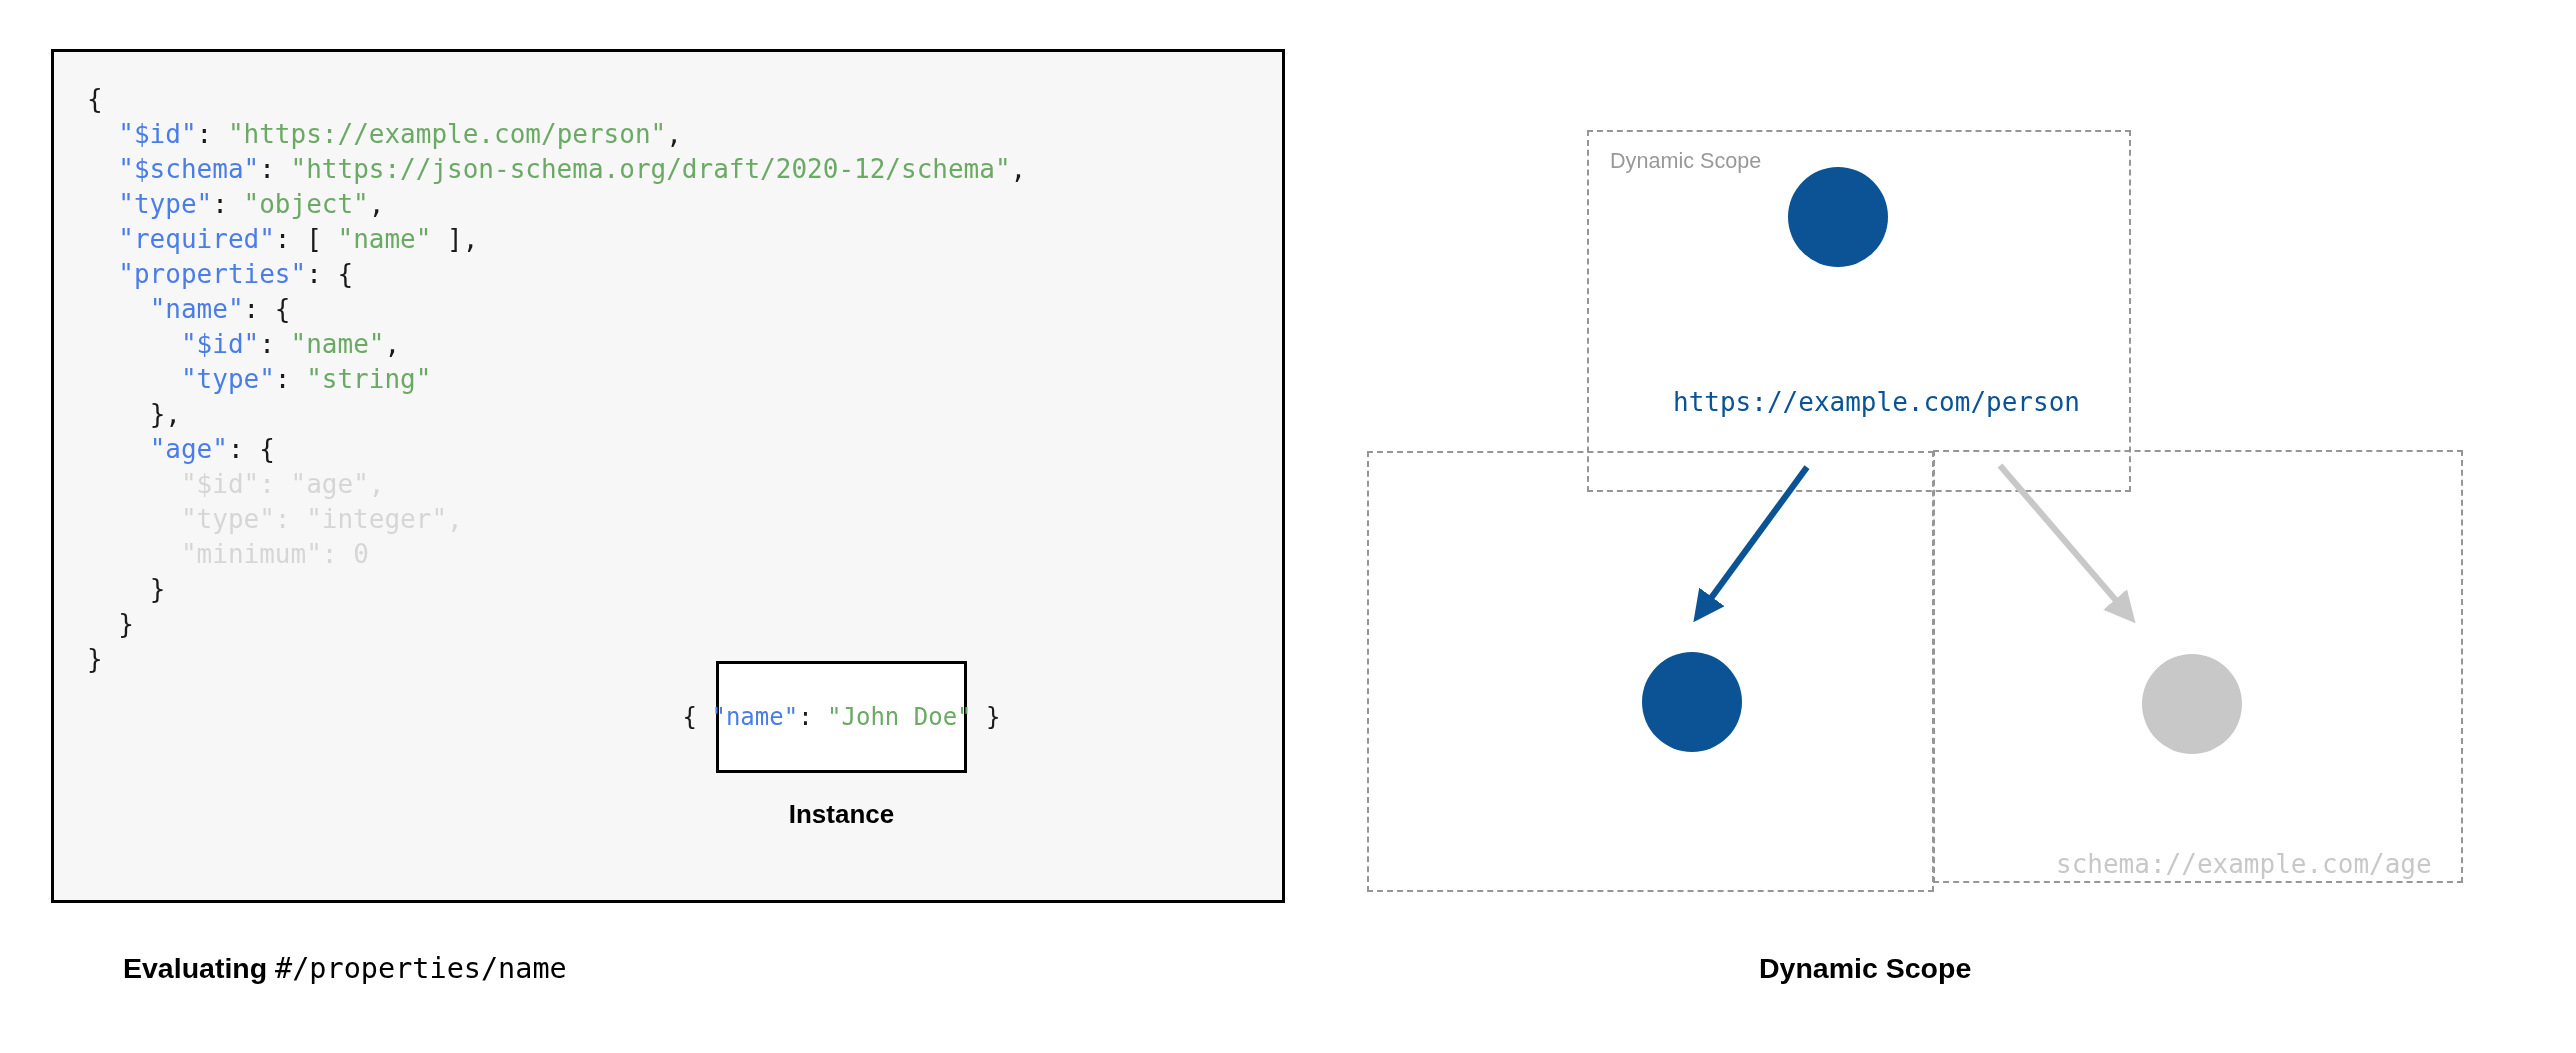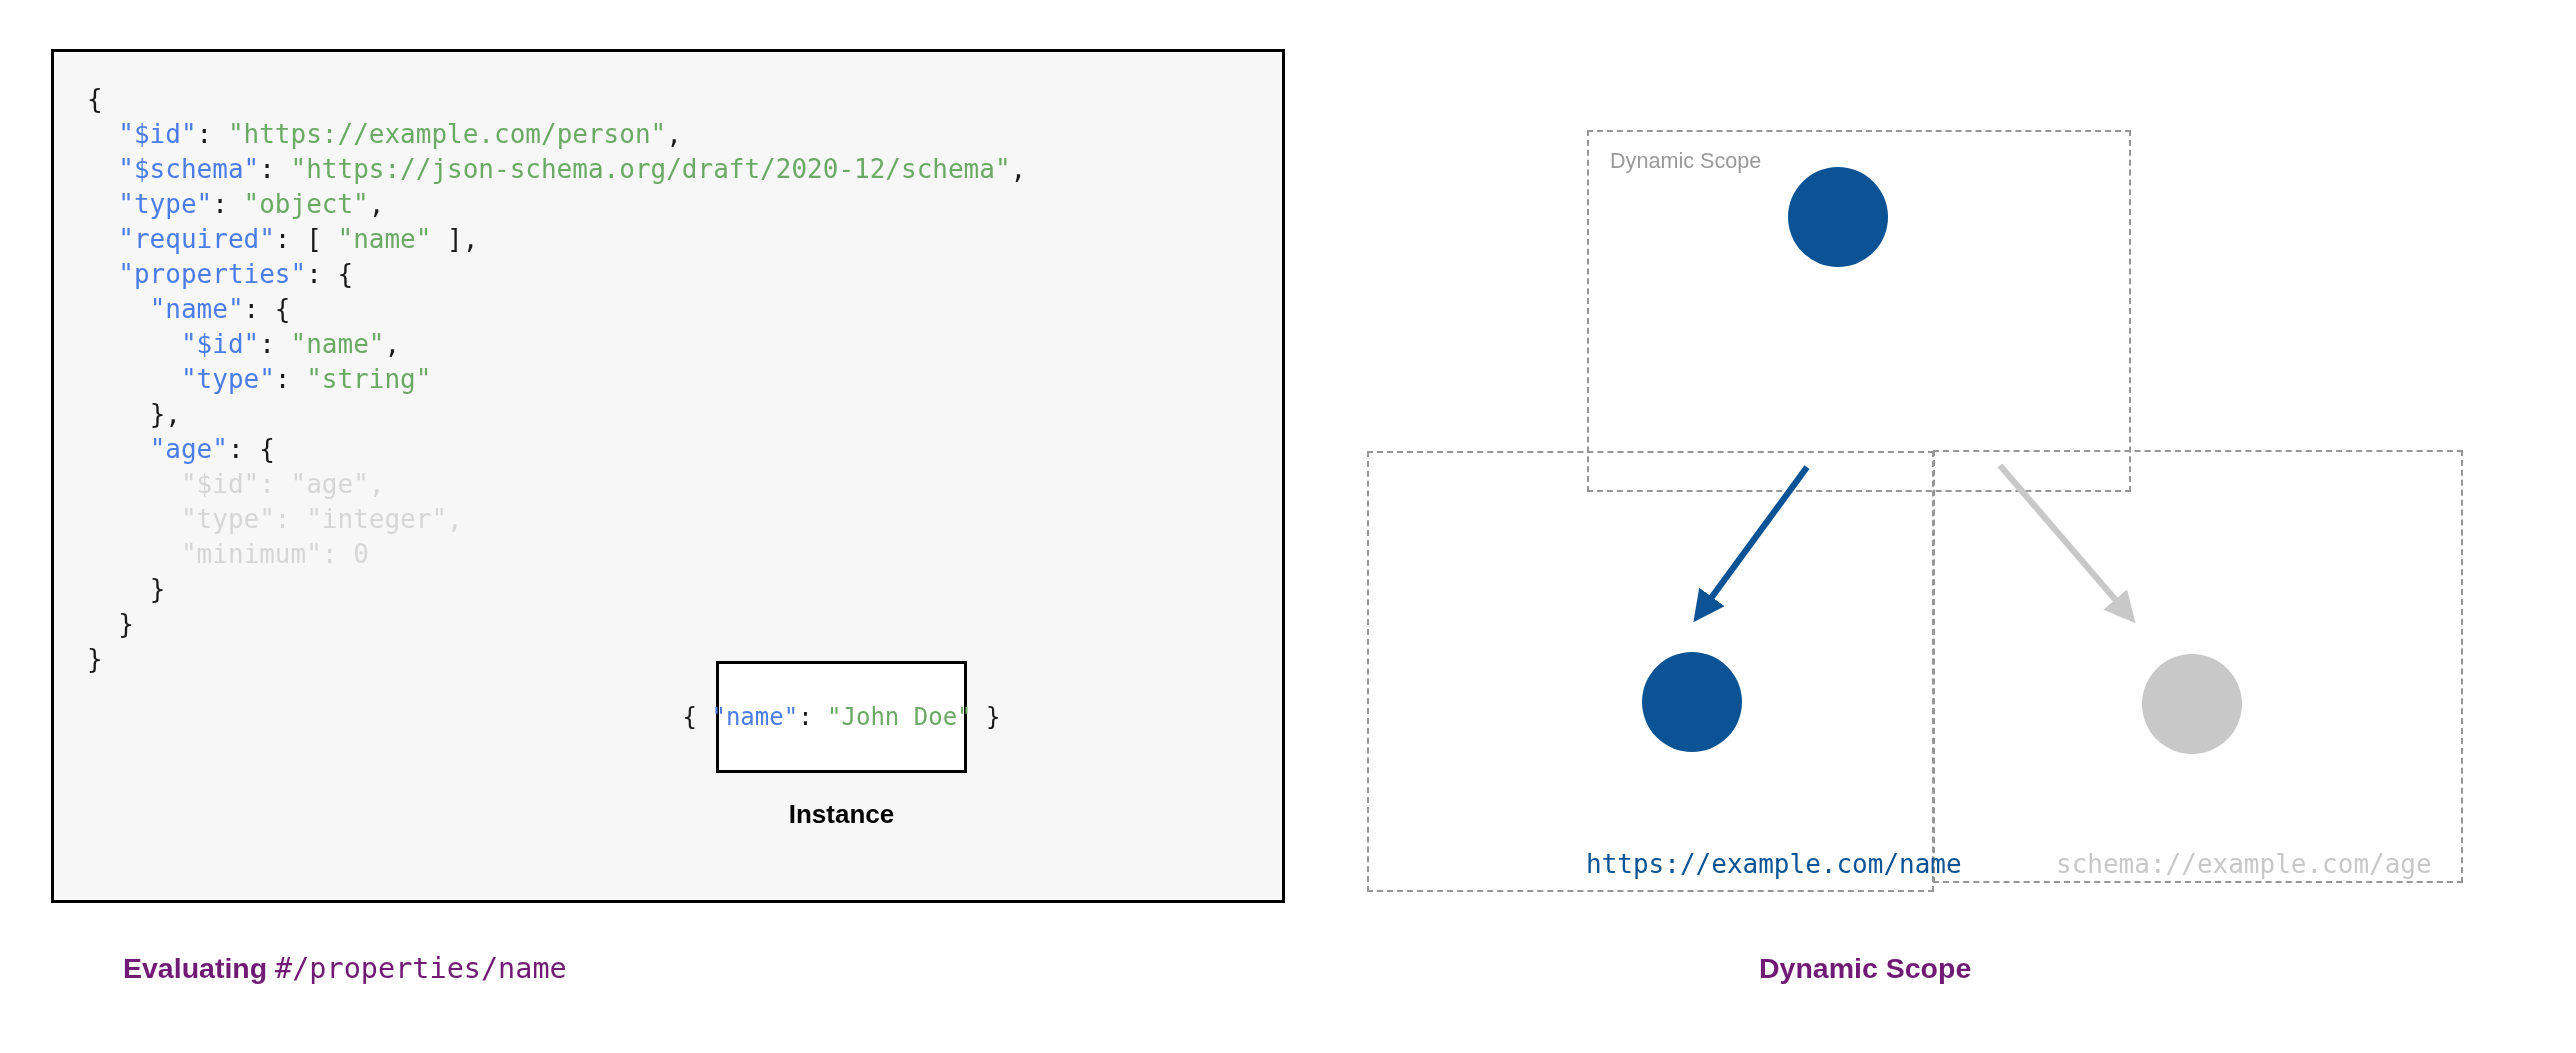--- a/index.html
+++ b/index.html
@@ -74,21 +74,21 @@
     font-size: 26px;
     font-weight: bold;
     color: #000000;
     font-family: "Liberation Sans", sans-serif;
   }
 
   
   .figure-caption {
     position: absolute;
     font-size: 28.5px;
-    color: #701a75;
+    color: #000000;
     white-space: nowrap;
   }
   #caption-left  { left: 123px; top: 952px; }
   #caption-right { left: 1759px; top: 952px; }
   .cap-bold { font-weight: bold; font-family: "Liberation Sans", sans-serif; }
   .cap-mono { font-family: "DejaVu Sans Mono", monospace; font-weight: normal; }
 
   
   #right-diagram {
     position: absolute;
@@ -176,22 +176,22 @@
       </marker>
       <marker id="arrowhead-grey" markerWidth="5" markerHeight="5" refX="2.6" refY="2.5" orient="auto">
         <path d="M0,0 L5,2.5 L0,5 z" fill="#c8c8c8"></path>
       </marker>
     </defs>
     <line x1="843" y1="761" x2="659" y2="1012" stroke="#0b5394" stroke-width="11" marker-end="url(#arrowhead-blue)"></line>
     <line x1="1182" y1="758" x2="1403" y2="1015" stroke="#c8c8c8" stroke-width="11" marker-end="url(#arrowhead-grey)"></line>
   </svg>
 
   <div class="node-circle" id="circle-person" style="background: rgb(11, 83, 148);"></div>
+  <div class="node-label" id="label-person" style="color: rgb(11, 83, 148);">https://example.com/person</div>
 
   <div class="node-circle" id="circle-name" style="background: rgb(11, 83, 148);"></div>
-  <div class="node-label" id="label-name" style="color: rgb(11, 83, 148);">https://example.com/name</div>
 
   <div class="node-circle" id="circle-age" style="background: rgb(200, 200, 200);"></div>
   <div class="node-label" id="label-age" style="color: rgb(200, 200, 200);">schema://example.com/age</div>
 </div>
 
 <div class="figure-caption cap-bold" id="caption-right">Dynamic Scope</div>
 
 
 </body></html>

